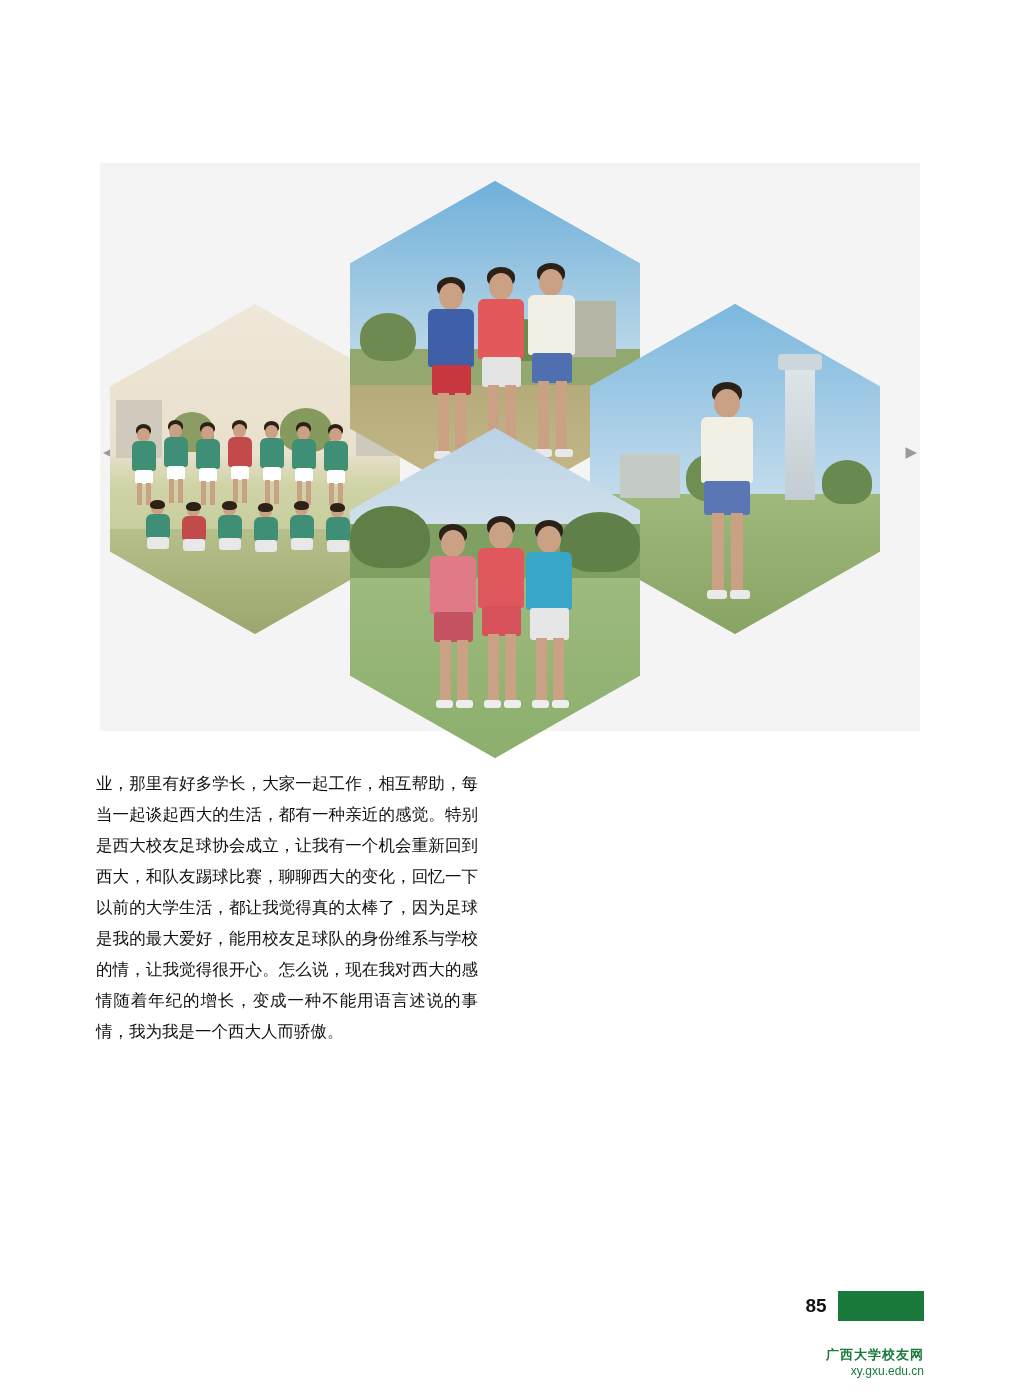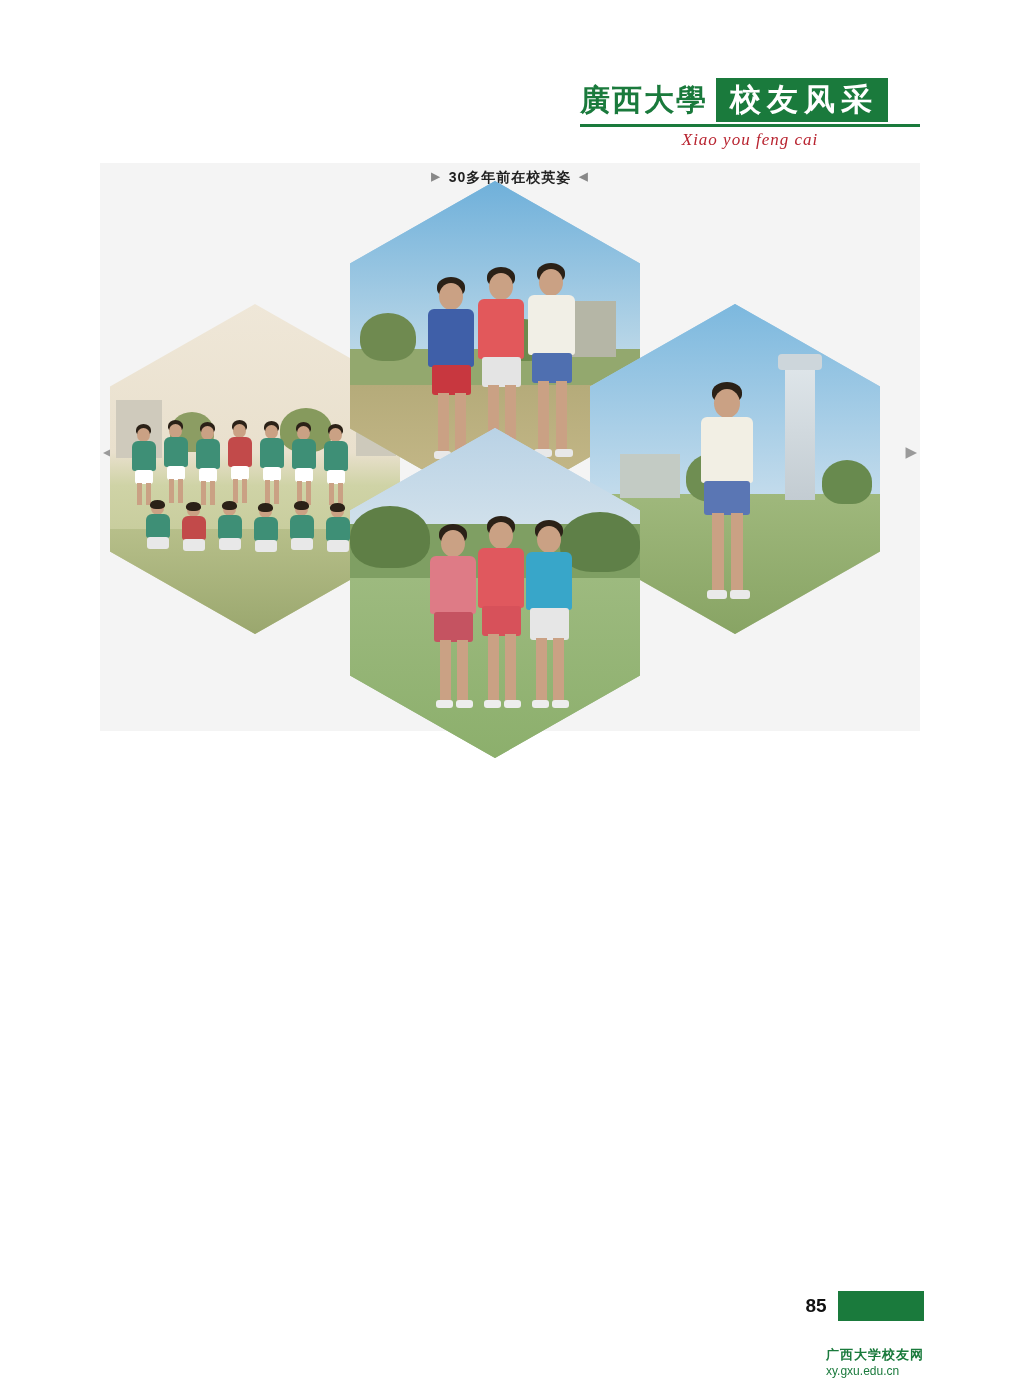--- a/index.html
+++ b/index.html
@@ -191,20 +191,21 @@
     width: 44px;
     height: 30px;
     display: flex;
     align-items: center;
     justify-content: center;
   }
   .footer-brand {
     position: absolute;
     right: 96px;
     bottom: 14px;
+    text-align: right;
     line-height: 16px;
     margin-top: 32px;
   }
   .footer-brand .fb-name {
     font-family: "Liberation Sans", sans-serif;
     font-size: 13px;
     font-weight: bold;
     color: #1a7a3c;
     letter-spacing: 1px;
   }
@@ -212,34 +213,23 @@
     font-family: "Liberation Sans", sans-serif;
     font-size: 12px;
     color: #1a7a3c;
   }
 </style>
 </head>
 <body>
 
 <div class="page">
 
-  <div class="masthead">
-    <div class="mh-row">
-      <div class="mh-left">廣西大學</div>
-      <div class="mh-right">校友风采</div>
-    </div>
-    <div class="mh-underline"></div>
-    <div class="mh-sub">Xiao you feng cai</div>
-  </div>
 
   <div class="figure">
 
-    <div class="fig-caption">
-      <span class="arrow">▶</span><span>30多年前在校英姿</span><span class="arrow">◀</span>
-    </div>
 
     <div class="side-arrow left">◀</div>
     <div class="side-arrow right">▶</div>
 
     <div class="hex" id="hex1">
       <div class="ground" style="height:105px;background:linear-gradient(#b7bf8a,#9aa76e);"></div>
       <div class="bldg" style="left:6px;top:96px;width:46px;height:58px;background:#cfcabc;"></div>
       <div class="bldg" style="left:246px;top:104px;width:40px;height:48px;background:#cdc9bb;"></div>
       <div class="tree" style="left:60px;top:108px;width:44px;height:40px;background:#8c9d63;"></div>
       <div class="tree" style="left:170px;top:104px;width:52px;height:44px;background:#869a5d;"></div>
@@ -438,20 +428,21 @@
         <div class="legs" style="left:12px;top:118px;width:11px;height:64px;"></div>
         <div class="legs" style="left:29px;top:118px;width:11px;height:64px;"></div>
         <div style="position:absolute;left:8px;top:180px;width:17px;height:8px;background:#ededed;border-radius:3px;"></div>
         <div style="position:absolute;left:28px;top:180px;width:17px;height:8px;background:#ededed;border-radius:3px;"></div>
       </div>
     </div>
   </div>
 
   <div class="columns">
     <div class="col left">
+      <p class="noindent">业，那里有好多学长，大家一起工作，相互帮助，每当一起谈起西大的生活，都有一种亲近的感觉。特别是西大校友足球协会成立，让我有一个机会重新回到西大，和队友踢球比赛，聊聊西大的变化，回忆一下以前的大学生活，都让我觉得真的太棒了，因为足球是我的最大爱好，能用校友足球队的身份维系与学校的情，让我觉得很开心。怎么说，现在我对西大的感情随着年纪的增长，变成一种不能用语言述说的事情，我为我是一个西大人而骄傲。</p>
     </div>
     <div class="col right">
     </div>
   </div>
 
   <div class="page-num">
     <div class="num">85</div>
   </div>
 
   <div class="footer-brand">

